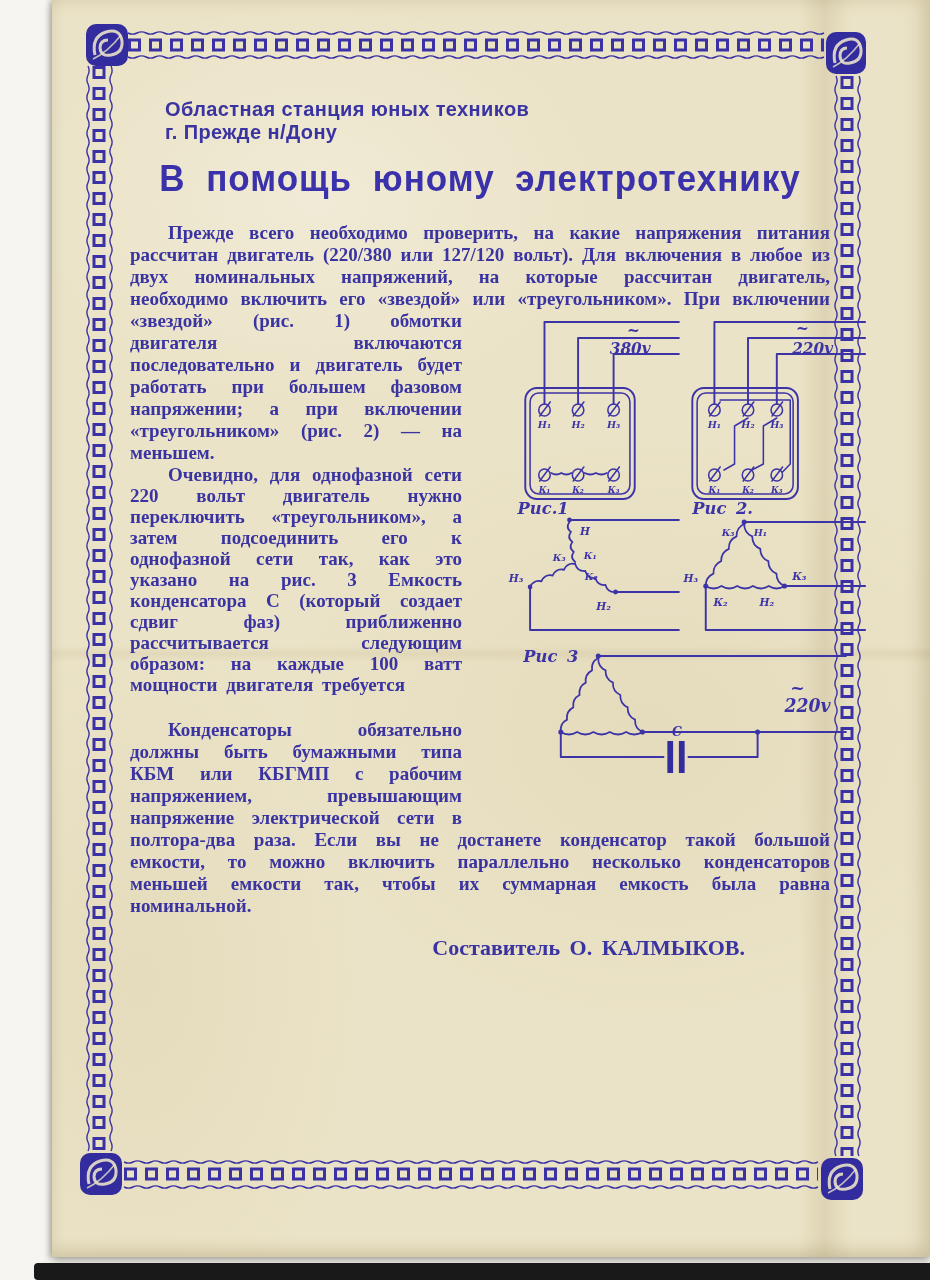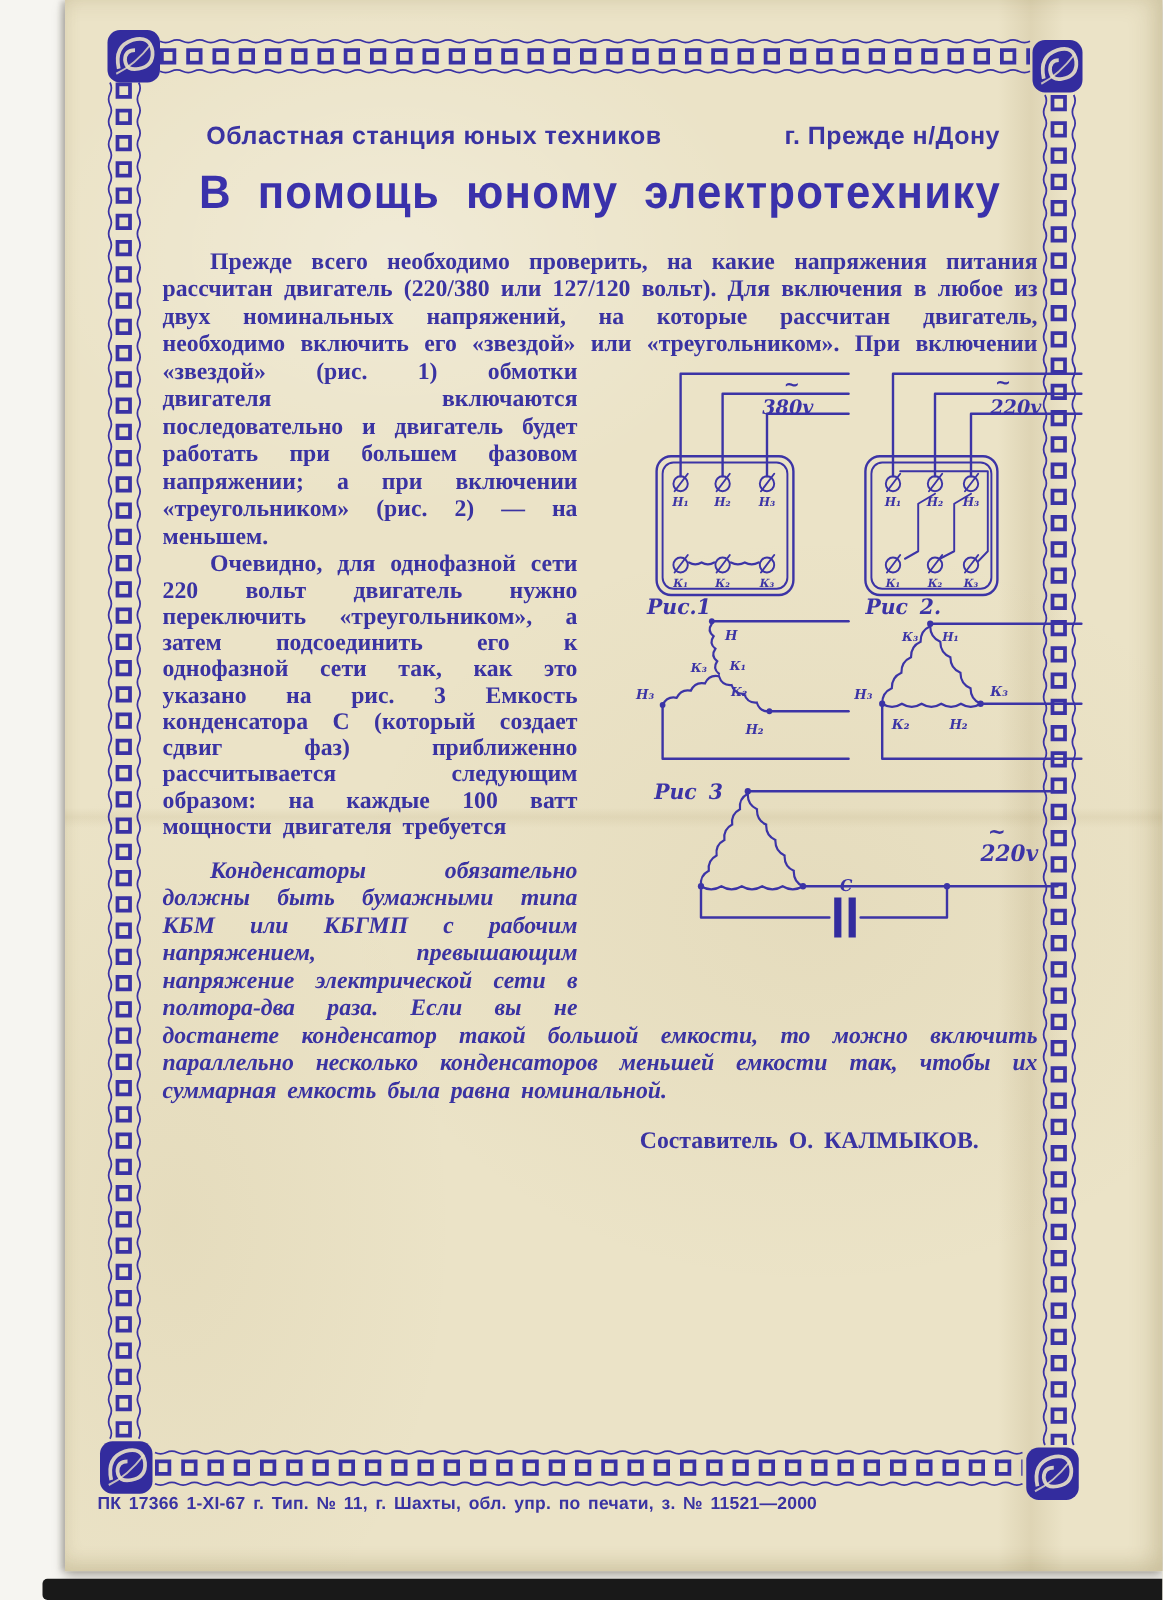--- a/index.html
+++ b/index.html
@@ -22,31 +22,31 @@
   .sqrow{stroke:#3a32a4;stroke-width:13;stroke-dasharray:13 8;fill:none;}
   .sqhole{stroke:#ebe3c7;stroke-width:7;stroke-dasharray:7 14;stroke-dashoffset:-3;fill:none;}
   .wave{fill:none;stroke:#3a32a4;stroke-width:1.4;}
   .orn rect{fill:#332c9e;}
   .swirl{stroke:#e9e1c6;stroke-width:3;fill:none;opacity:.9;}
   .swirl2{stroke:#e9e1c6;stroke-width:1.6;fill:none;opacity:.8;}
 
   .content{position:absolute;left:78px;top:0;width:700px;color:#3a33a2;}
   .masthead{margin-top:98px;display:flex;justify-content:space-between;
     padding:0 30px 0 35px;font-family:"Liberation Sans",sans-serif;
-    font-weight:bold;font-size:20px;letter-spacing:.4px;}
+    font-weight:bold;font-size:20px;letter-spacing:.4px;flex-direction:column;}
   h1.title{margin:14px 0 24px;text-align:center;font-family:"Liberation Sans",sans-serif;
     font-weight:bold;font-size:35px;color:#3a31ab;letter-spacing:1px;word-spacing:10px;
     transform:scaleY(1.07);}
   .bodytext{font-size:19px;font-weight:bold;text-align:justify;word-spacing:4px;}
   .para{margin:0;text-indent:38px;line-height:23px;}
   .para.p2{line-height:22px;}
   .para.tight{line-height:21px;}
   .para.cont{text-indent:0;clear:both;margin-top:4px;line-height:22px;}
-  .para.sp{margin-top:14px;line-height:22px;font-style:italic;}
-  .byline{margin:18px 47px 0 0;text-align:right;font-size:19px;font-weight:bold;}
+  .para.sp{margin-top:24px;line-height:22px;}
+  .byline{margin:18px 85px 0 0;text-align:right;font-size:22px;font-weight:bold;}
   .figblock{float:right;width:360px;height:510px;margin:2px 0 0 8px;}
   .fig-svg text{fill:#3c34a6;}
   .wire{stroke:#3c34a6;stroke-width:2;fill:none;stroke-linecap:round;stroke-linejoin:round;}
   .wire.thin{stroke-width:1.6;}
   .coil{stroke:#3c34a6;stroke-width:1.8;fill:none;stroke-linecap:round;}
   .dot{fill:#3c34a6;}
   .capbar{fill:#332c9e;}
   .hw{font-family:"DejaVu Serif",serif;font-style:italic;}
   .imprint{position:absolute;left:26px;top:1194px;width:700px;
     font-family:"Liberation Sans",sans-serif;font-weight:bold;font-size:14px;
@@ -238,16 +238,15 @@
               <text class="hw" x="288" y="400" font-size="18">220v</text>
             </g>
           </svg></span><span>При включении «звездой» (рис. 1) обмотки двигателя включаются последовательно и двигатель будет работать при большем фазовом напряжении; а при включении «треугольником» (рис. 2) — на меньшем.</span></p>
 
         <p class="para tight">Очевидно, для однофазной сети 220 вольт двигатель нужно переключить «треугольником», а затем подсоединить его к однофазной сети так, как это указано на рис. 3 Емкость конденсатора С (который создает сдвиг фаз) приближенно рассчитывается следующим образом: на каждые 100 ватт мощности двигателя требуется</p>
         <p class="para sp">Конденсаторы обязательно должны быть бумажными типа КБМ или КБГМП с рабочим напряжением, превышающим напряжение электрической сети в полтора-два раза. Если вы не достанете конденсатор такой большой емкости, то можно включить параллельно несколько конденсаторов меньшей емкости так, чтобы их суммарная емкость была равна номинальной.</p>
         <p class="byline">Составитель О. КАЛМЫКОВ.</p>
       </div>
     </div>
 
-    <div class="imprint">ПК 17366 1-XI-67 г. Тип. № 11, г. Шахты,  обл. упр. по печати, з. №  11521—2000</div>
   </div>
   <div class="black-strip"></div>
 </div>
 
 </body></html>

